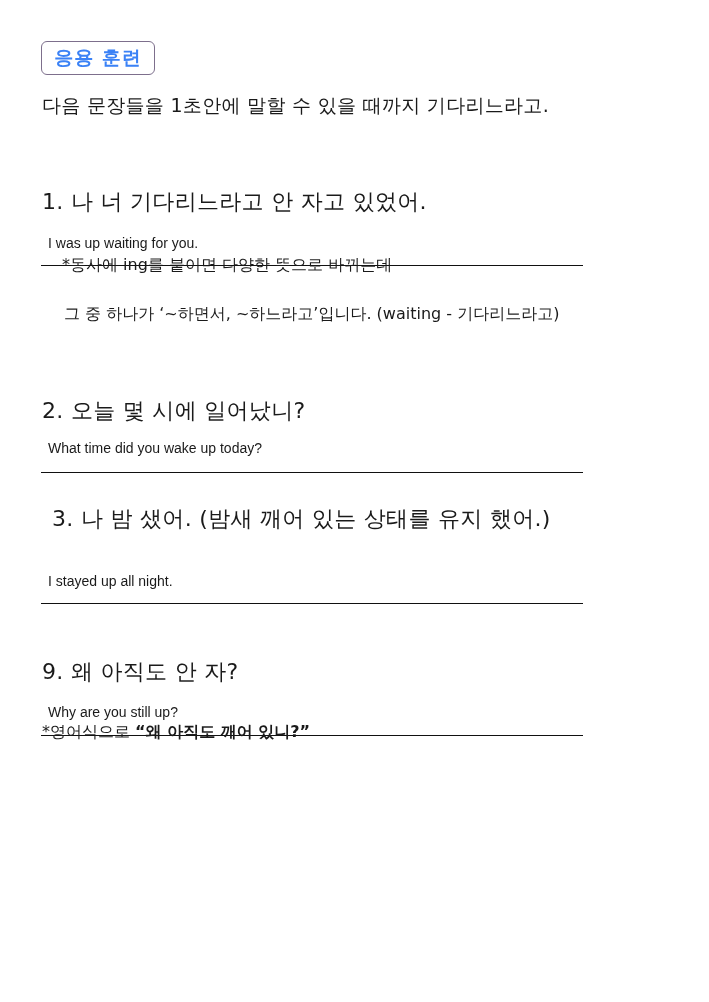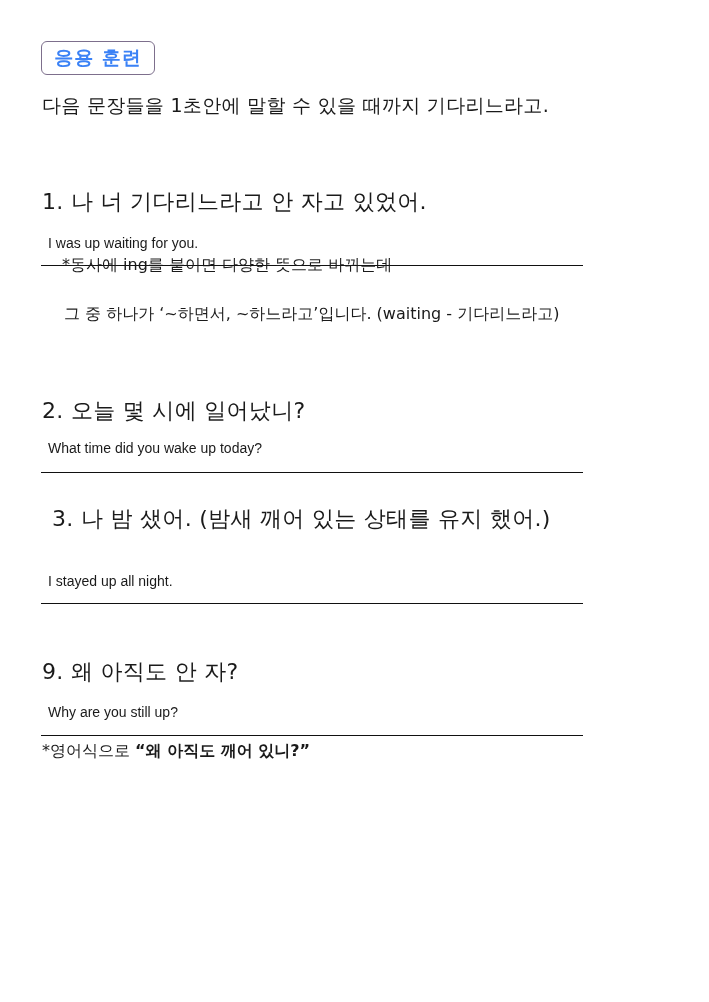--- a/index.html
+++ b/index.html
@@ -35,13 +35,13 @@
 <div class="ans" style="top:440px;">What time did you wake up today?</div>
 <div class="rule" style="top:472px;"></div>
 
 <div class="q" style="top:504px;margin-left:10px;">3. 나 밤 샜어. (밤새 깨어 있는 상태를 유지 했어.)</div>
 <div class="ans" style="top:573px;">I stayed up all night.</div>
 <div class="rule" style="top:603px;"></div>
 
 <div class="q" style="top:657px;">9. 왜 아직도 안 자?</div>
 <div class="ans" style="top:704px;">Why are you still up?</div>
 <div class="rule" style="top:735px;"></div>
-<div class="note" style="top:741px;"><span>*영어식으로 </span><b>“왜 아직도 깨어 있니?”</b></div>
+<div class="note" style="top:722px;"><span>*영어식으로 </span><b>“왜 아직도 깨어 있니?”</b></div>
 
 </body></html>

